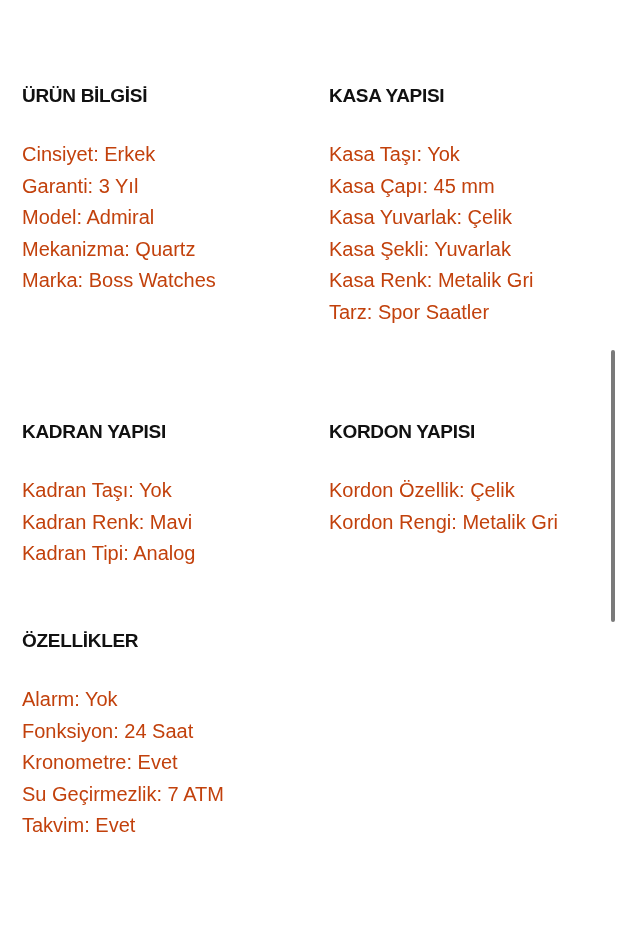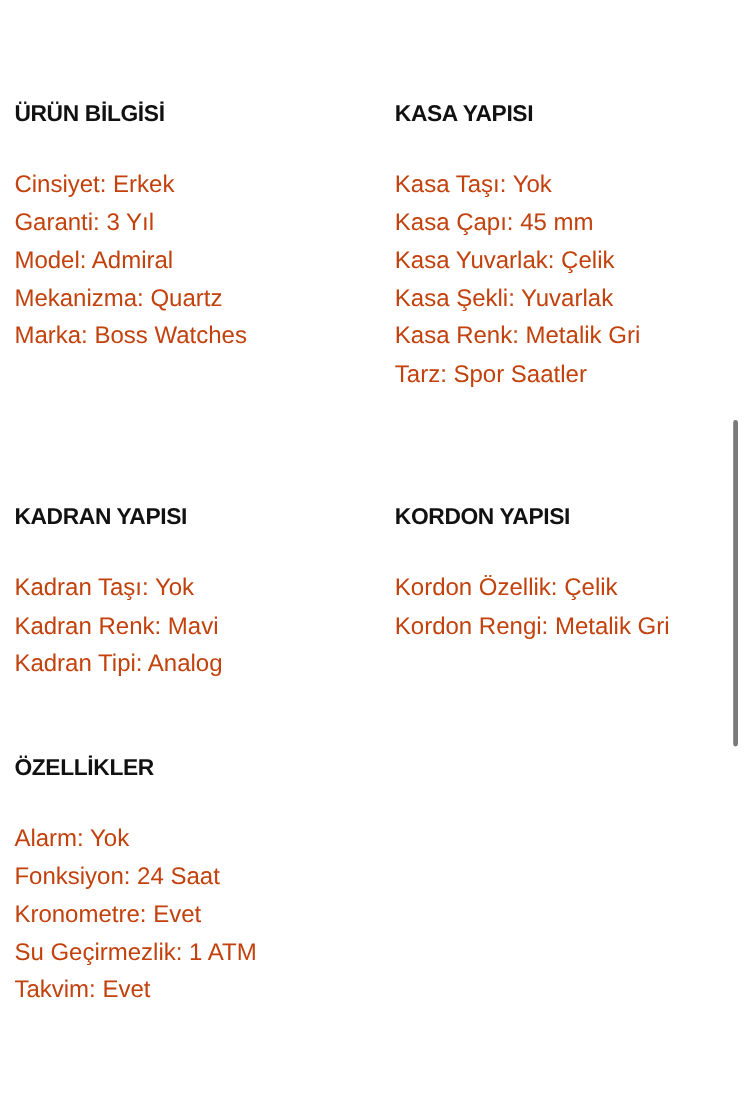--- a/index.html
+++ b/index.html
@@ -25,21 +25,21 @@
     margin: 0; padding: 0;
     margin-top: 31px;
   }
   .section li {
     font-size: 20px;
     line-height: 31.5px;
     height: 31.5px;
     white-space: nowrap;
     color: #c2410c;
   }
-  .col-left { left: 12px; }
+  .col-left { left: 22px; }
   .col-right { left: 329px; }
   .row1 { top: 84px; }
   .row2 { top: 420px; }
   .row3 { top: 629px; }
   .scrollbar {
     position: absolute;
     left: 611px; top: 350px;
     width: 4px; height: 272px;
     background: #7a7a7a;
     border-radius: 2px;
@@ -89,19 +89,19 @@
       <li>Kordon Rengi: Metalik Gri</li>
     </ul>
   </section>
 
   <section class="section col-left row3">
     <h2>ÖZELLİKLER</h2>
     <ul>
       <li>Alarm: Yok</li>
       <li>Fonksiyon: 24 Saat</li>
       <li>Kronometre: Evet</li>
-      <li>Su Geçirmezlik: 1 ATM</li>
+      <li>Su Geçirmezlik: 7 ATM</li>
       <li>Takvim: Evet</li>
     </ul>
   </section>
 
   <div class="scrollbar"></div>
 </div>
 
 </body></html>

